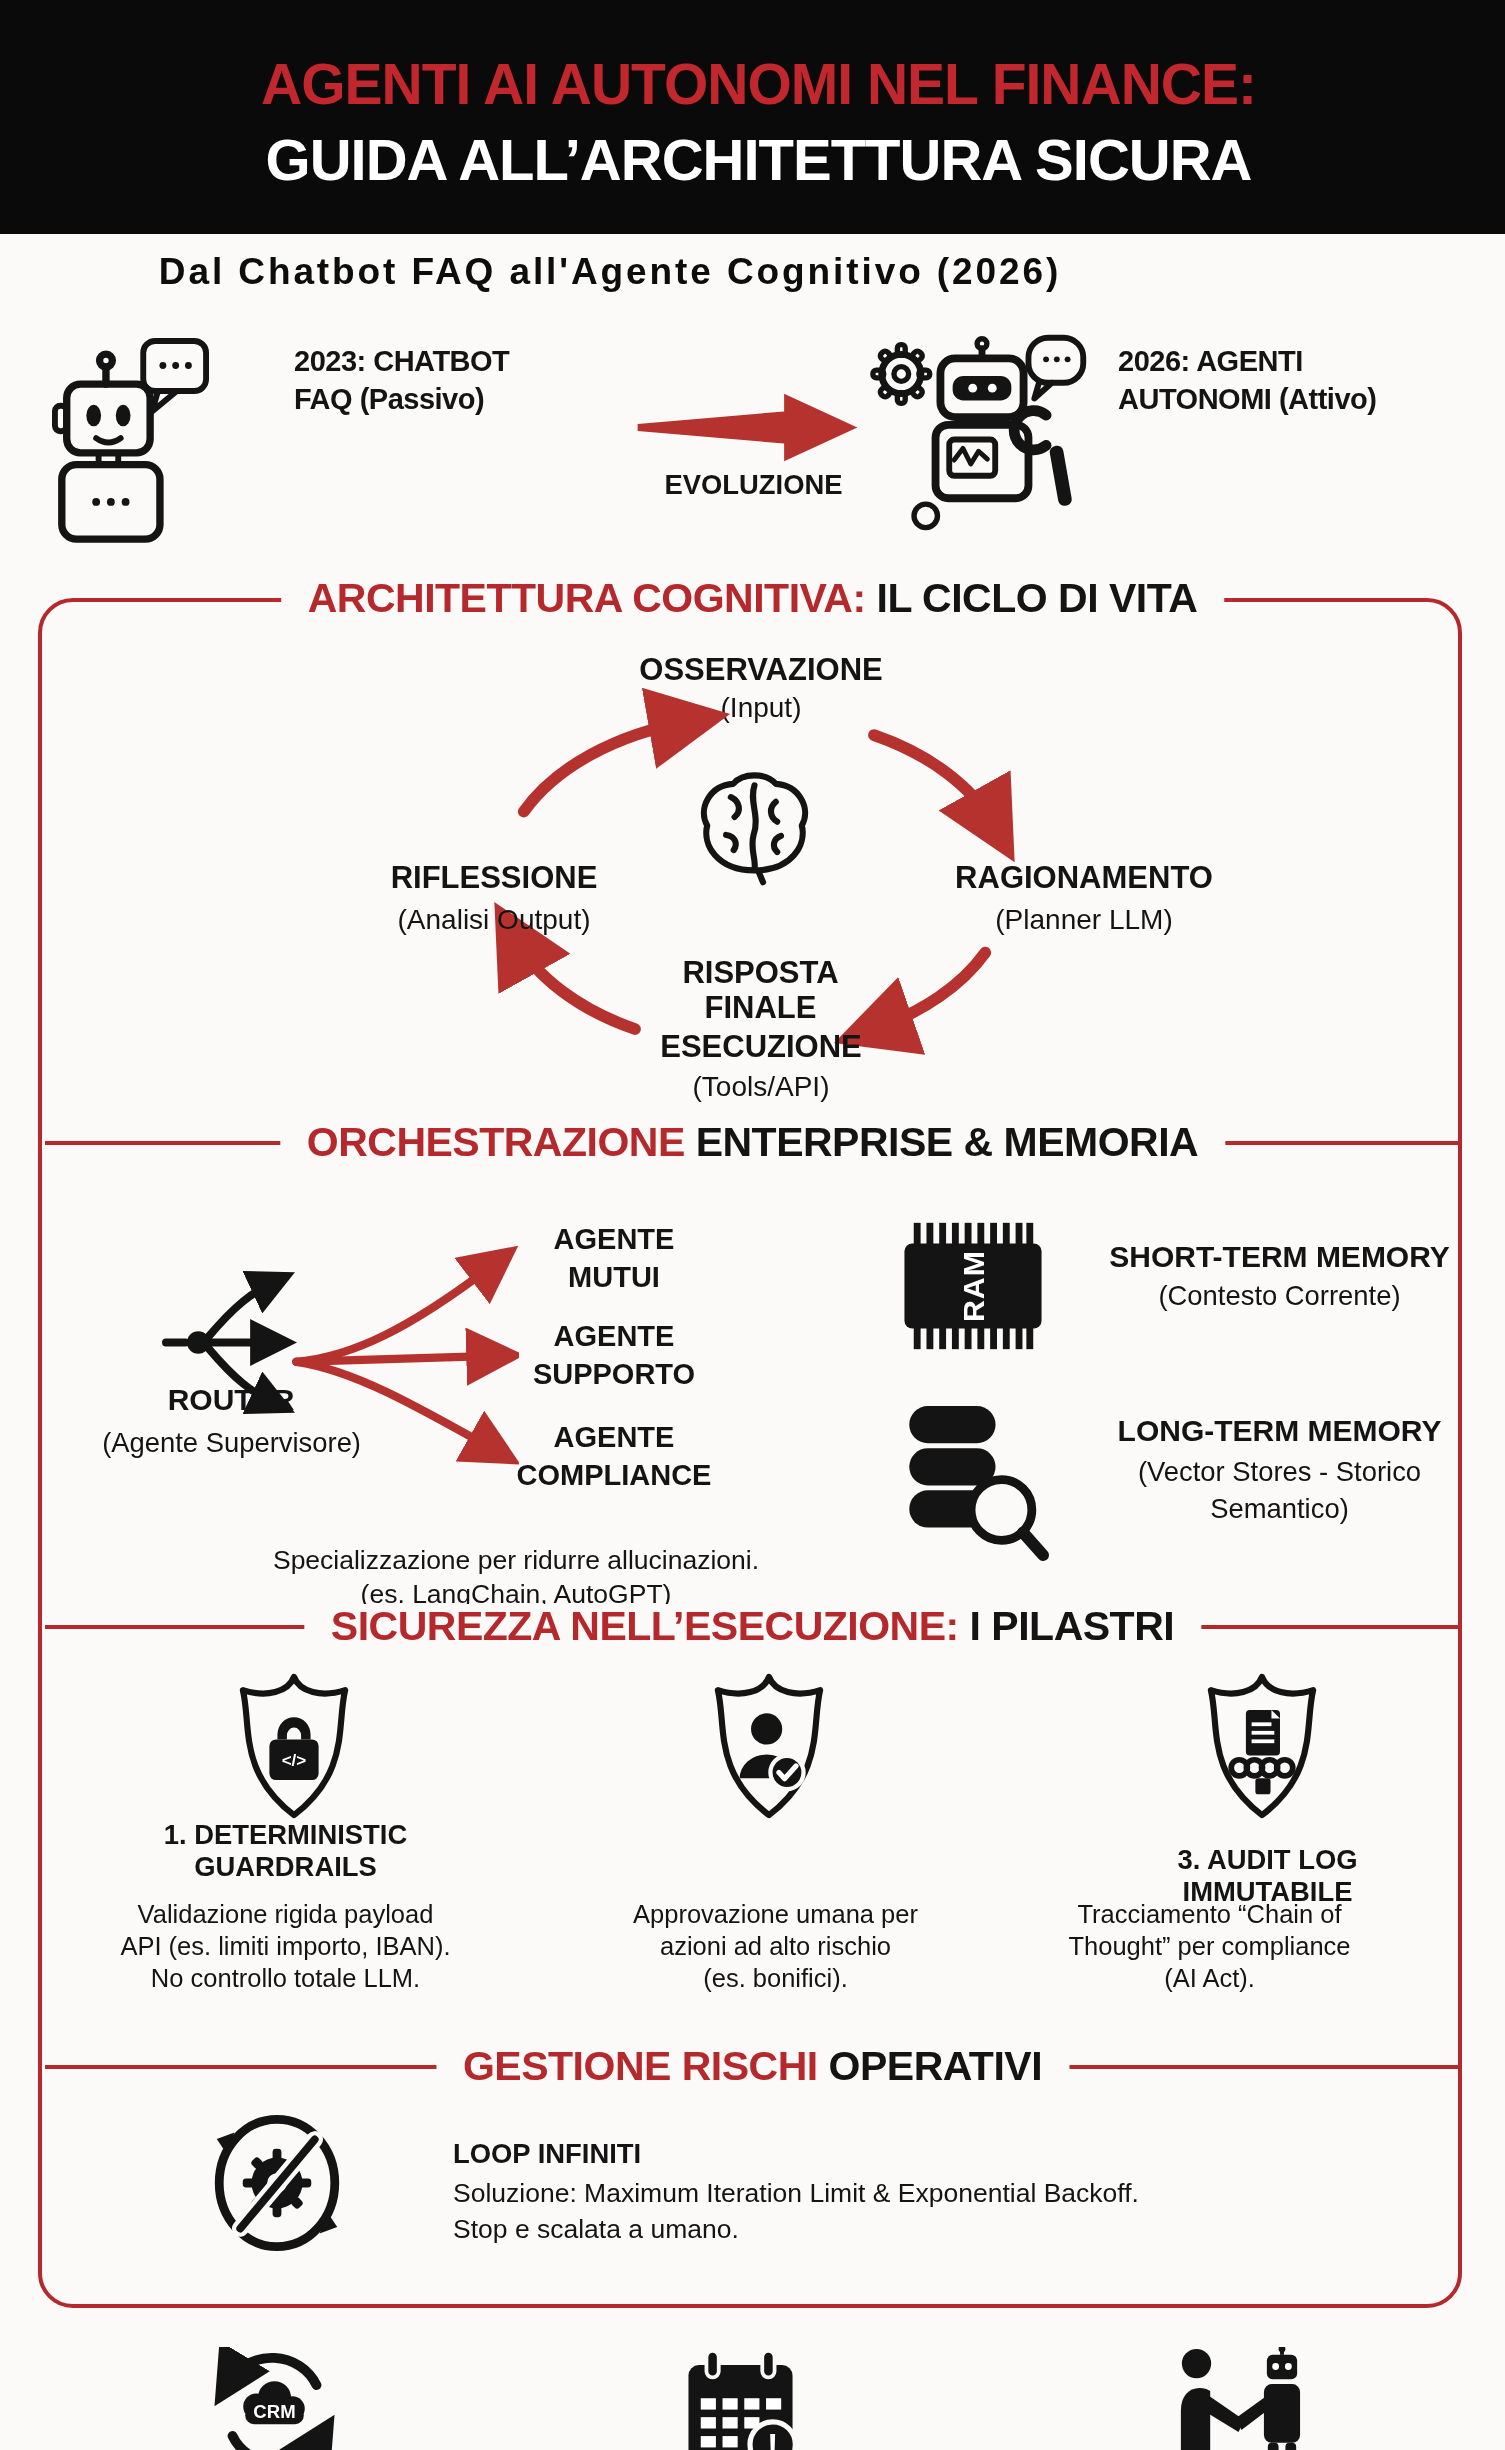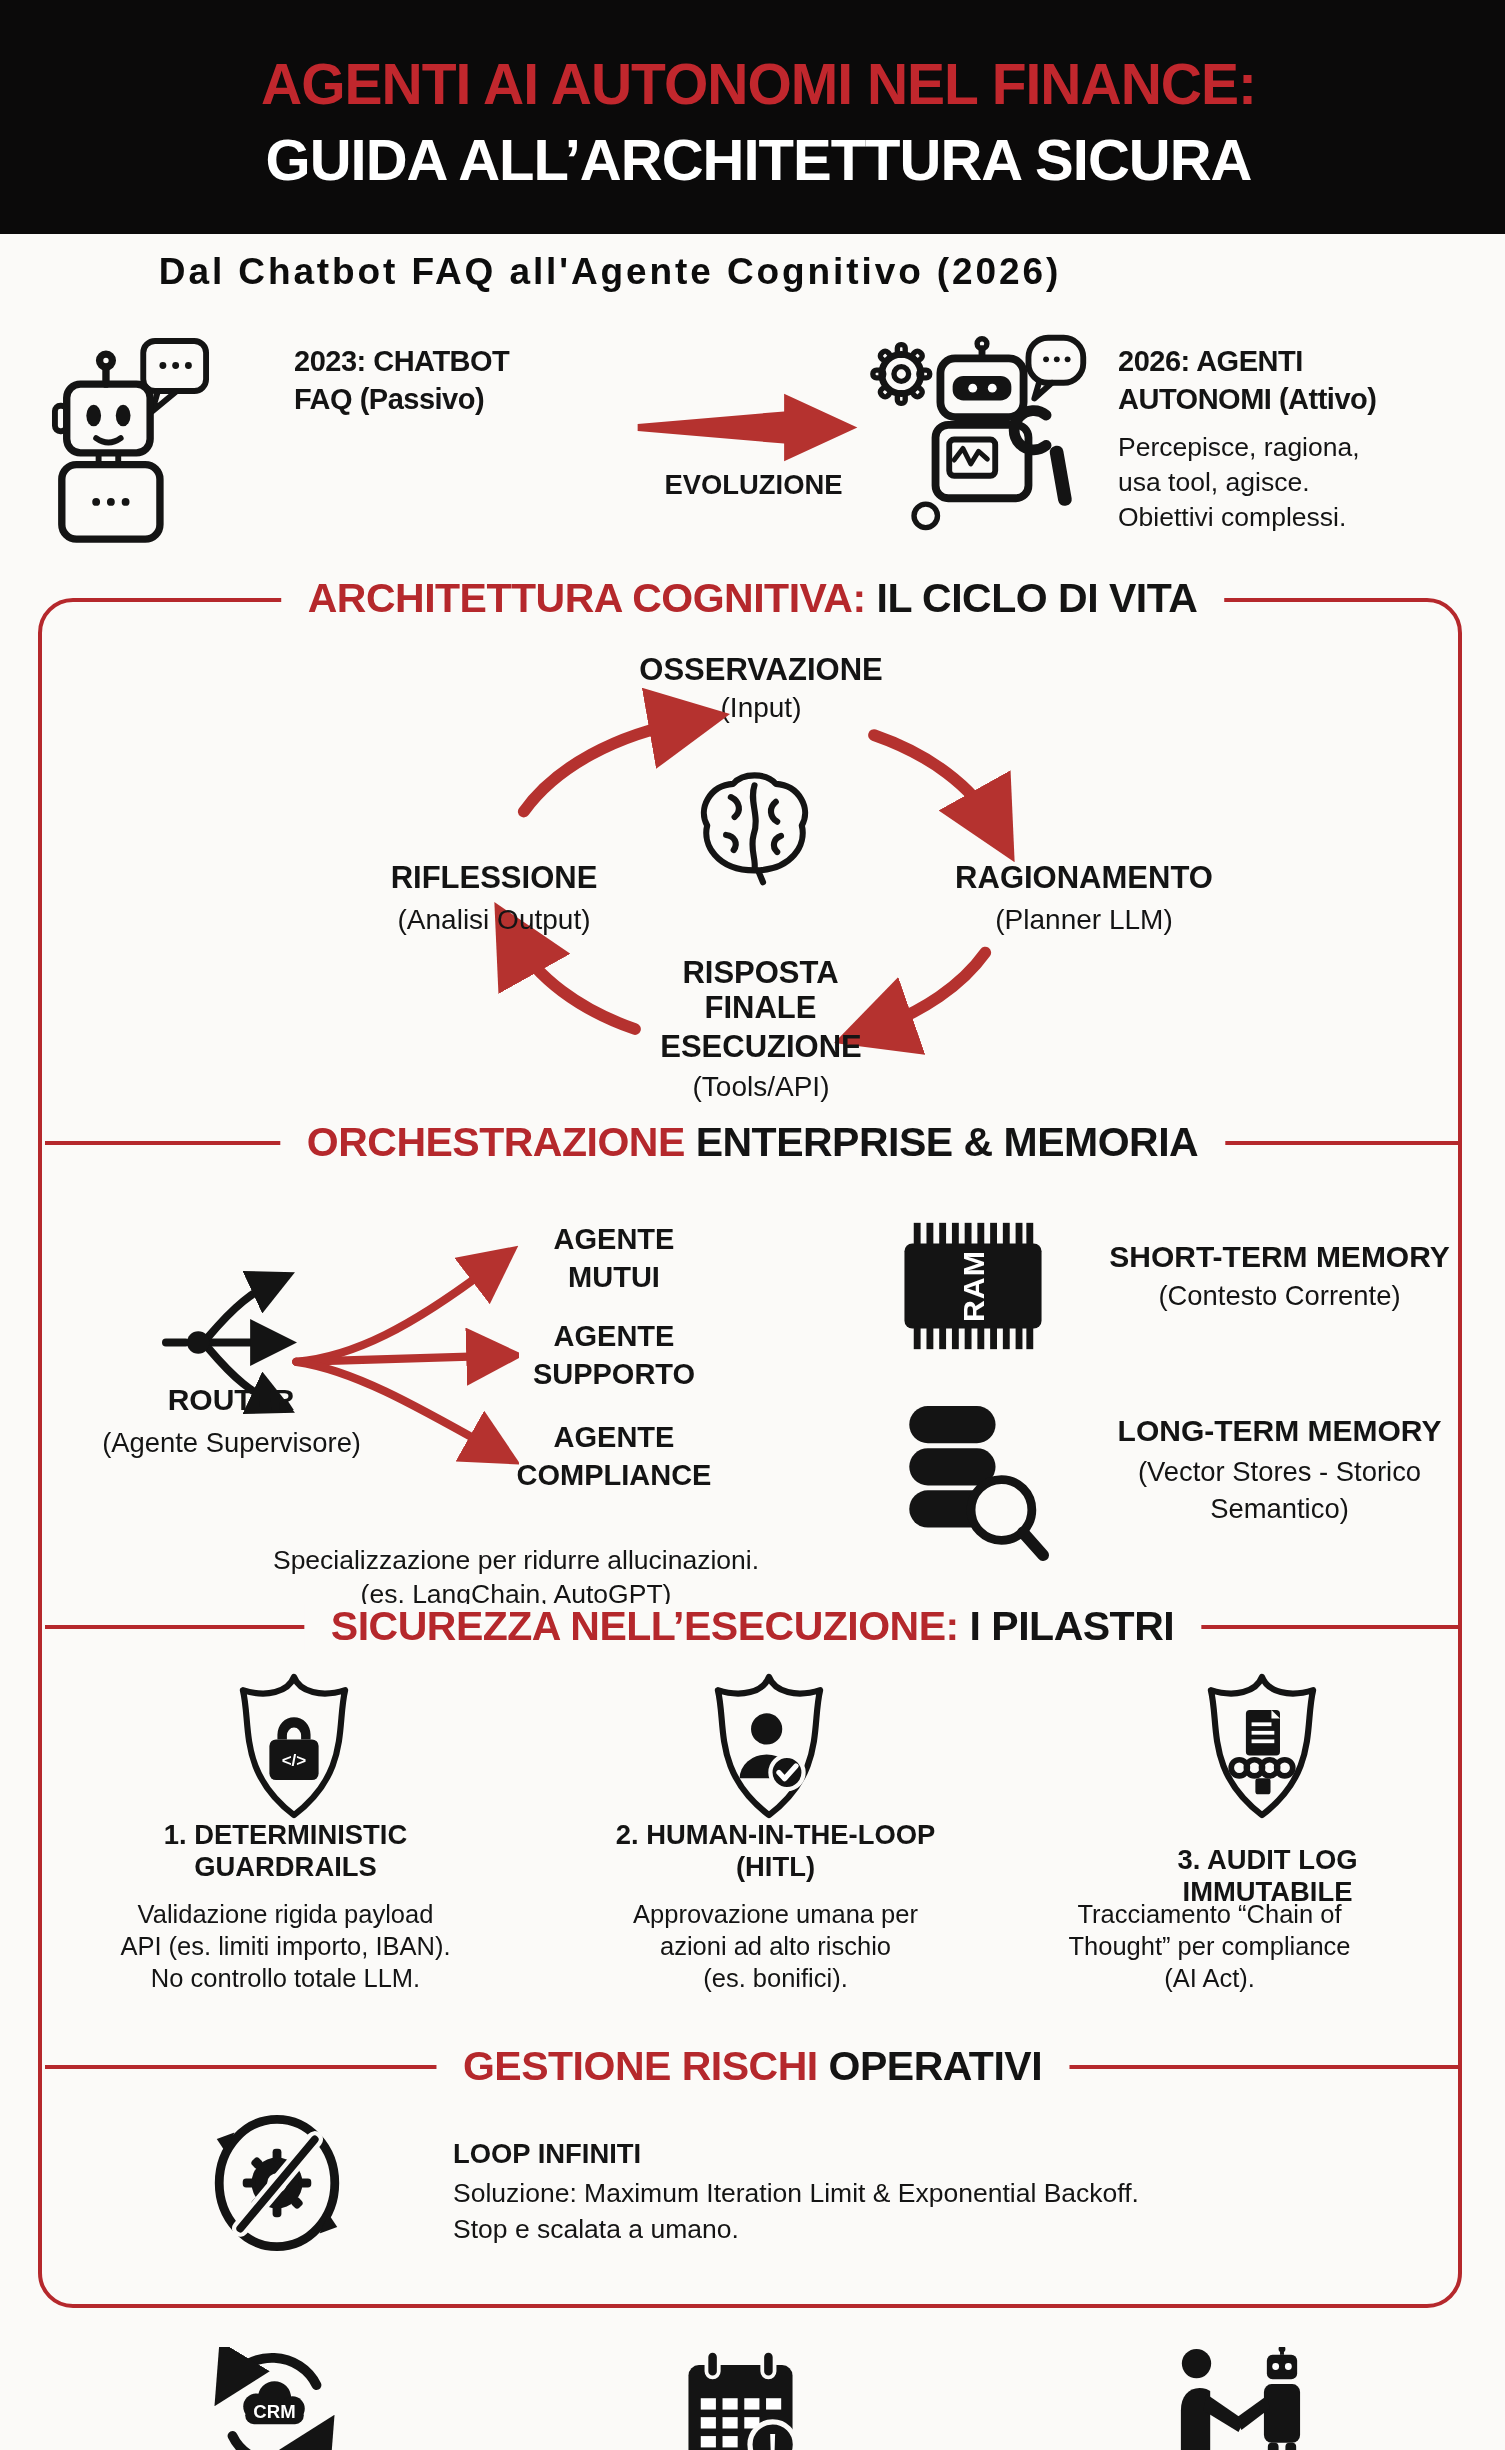--- a/index.html
+++ b/index.html
@@ -120,23 +120,20 @@
         <circle cx="410" cy="62" r="6"></circle>
       <rect x="175" y="96" width="120" height="50" rx="22"></rect>
       <rect x="382" y="238" width="28" height="124" rx="13" transform="rotate(-10 396 300)"></rect>
     </g>
     <circle cx="216" cy="121" r="9" fill="#ffffff"></circle>
       <circle cx="256" cy="121" r="9" fill="#ffffff"></circle>
   </svg>
 
   <div class="t b pre" style="left:1106px; top:343px; font-size:29px; line-height:1.3; letter-spacing:-0.5px;">2026: AGENTI
 AUTONOMI (Attivo)</div>
-  <div class="t pre" style="left:1106px; top:430px; font-size:26.5px; line-height:1.33;">Percepisce, ragiona,
-usa tool, agisce.
-Obiettivi complessi.</div>
 
   <div class="frame"></div>
   <div class="rule" style="top:1141px;"></div>
   <div class="rule" style="top:1625px;"></div>
   <div class="rule" style="top:2065px;"></div>
 
   <div class="heading" style="top:576px;">
     <span class="red">ARCHITETTURA COGNITIVA:</span><span> IL CICLO DI VITA</span>
   </div>
 
@@ -285,22 +282,20 @@
       <circle cx="102" cy="200" r="17"></circle>
         <circle cx="134" cy="200" r="17"></circle>
       <circle cx="166" cy="200" r="17"></circle>
         <circle cx="198" cy="200" r="17"></circle>
     </g>
     <rect x="136" y="222" width="32" height="34" rx="6" fill="#141414"></rect>
   </svg>
 
   <div class="t b c pre" style="left:59px; top:1819px; width:441px; font-size:27.4px; line-height:1.18; z-index:2;">1. DETERMINISTIC
 GUARDRAILS</div>
-  <div class="t b c pre" style="left:549px; top:1819px; width:441px; font-size:27.4px; line-height:1.18; z-index:2;">2. HUMAN-IN-THE-LOOP
-(HITL)</div>
   <div class="t b c pre" style="left:1041px; top:1844px; width:441px; font-size:27.4px; line-height:1.18; z-index:2;">3. AUDIT LOG
 IMMUTABILE</div>
 
   <div class="t c pre" style="left:59px; top:1899px; width:441px; font-size:25.5px; line-height:1.25; z-index:2;">Validazione rigida payload
 API (es. limiti importo, IBAN).
 No controllo totale LLM.</div>
   <div class="t c pre" style="left:549px; top:1899px; width:441px; font-size:25.5px; line-height:1.25; z-index:2;">Approvazione umana per
 azioni ad alto rischio
 (es. bonifici).</div>
   <div class="t c pre" style="left:983px; top:1899px; width:441px; font-size:25.5px; line-height:1.25; z-index:2;">Tracciamento “Chain of

